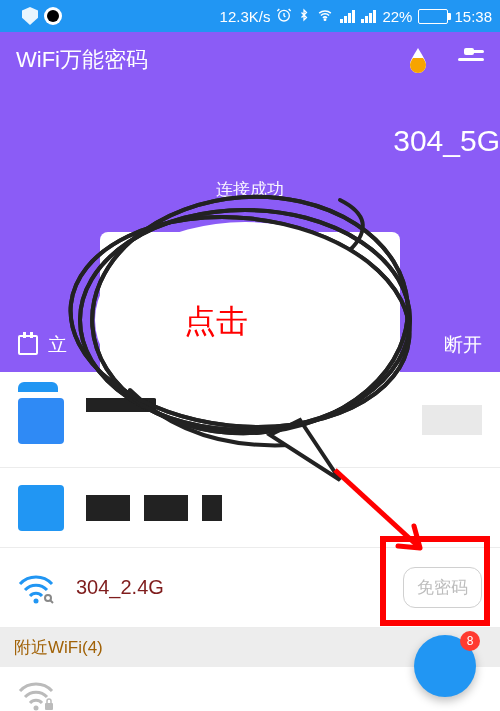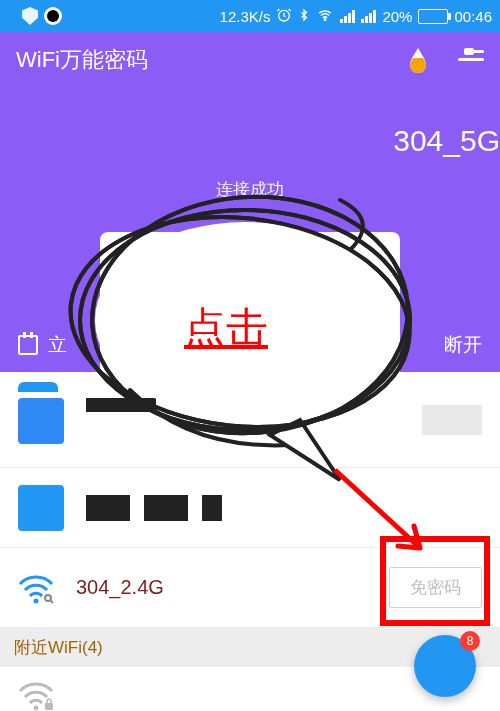--- a/index.html
+++ b/index.html
@@ -44,29 +44,29 @@
   
   .peek-card{ position:absolute; bottom:0; left:50%; transform:translateX(-50%); width:300px; height:140px; background:#fff; border-radius:8px 8px 0 0;}
 
   
   .list { background:#f5f5f5; }
   .row { background:#fff; min-height:80px; display:flex; align-items:center; padding:10px 18px; gap:22px; border-bottom:1px solid #ececec; position:relative;}
   .row.tall{ min-height:96px;}
   .wifi-ic{ width:36px; height:28px; position:relative;}
   .wifi-ic svg{display:block;}
   .net-name{ font-size:20px; color:#7f1d1d;}
-  .action-btn{ margin-left:auto; border:1px solid #d0d0d0; background:#fff; color:#bdbdbd; font-size:17px; padding:8px 20px; border-radius:2px;}
+  .action-btn{ margin-left:auto; border:1px solid #d0d0d0; background:#fff; color:#bdbdbd; font-size:17px; padding:8px 13px; border-radius:12px;}
   .section-header{ background:#ededed; color:#a16207; font-size:17px; padding:8px 14px;}
   .avatar-box{ width:46px; height:46px; background:#2196F3; border-radius:4px;}
 
   
   .scribble-layer{ position:absolute; inset:0; pointer-events:none; z-index:50;}
 
   
-  .click-text{ position:absolute; left:184px; top:300px; font-size:42px; color:#ff0000; font-weight:400; z-index:60;text-decoration:underline;}
+  .click-text{ position:absolute; left:184px; top:300px; font-size:32px; color:#ff0000; font-weight:400; z-index:60;}
 
   
   .hl-rect{ position:absolute; border:6px solid #ff0000; z-index:55;}
 
   
   .fab{ position:absolute; right:24px; bottom:14px; width:62px; height:62px; background:#2196F3; border-radius:50%; box-shadow:0 4px 10px rgba(0,0,0,.25); z-index:40;}
   .fab-badge{ position:absolute; top:-4px; right:-4px; background:#ff3b30; color:#fff; font-size:12px; width:20px; height:20px; border-radius:50%; display:flex; align-items:center; justify-content:center;}
 
   .redact{ background:#222;}
 </style>
@@ -104,23 +104,23 @@
           <span style="height:7px"></span>
           <span style="height:10px"></span>
           <span style="height:13px"></span>
         </span>
       <span class="sig-bar">
           <span style="height:4px"></span>
           <span style="height:7px"></span>
           <span style="height:10px"></span>
           <span style="height:13px"></span>
         </span>
-      <span>20%</span>
+      <span>22%</span>
       <span class="battery"><span class="battery-fill"></span></span>
-      <span>00:46</span>
+      <span>15:38</span>
     </div>
   </div>
 
   <div class="header">
     <div class="title-row">
       <span class="app-title">WiFi万能密码</span>
       <span class="spacer"></span>
       <span class="drop">
         <svg width="24" height="28" viewBox="0 0 24 28">
             <path d="M12 2 C6 12 4 15 4 19 a8 8 0 0 0 16 0 c0-4-2-7-8-17z" fill="#fff"></path>

